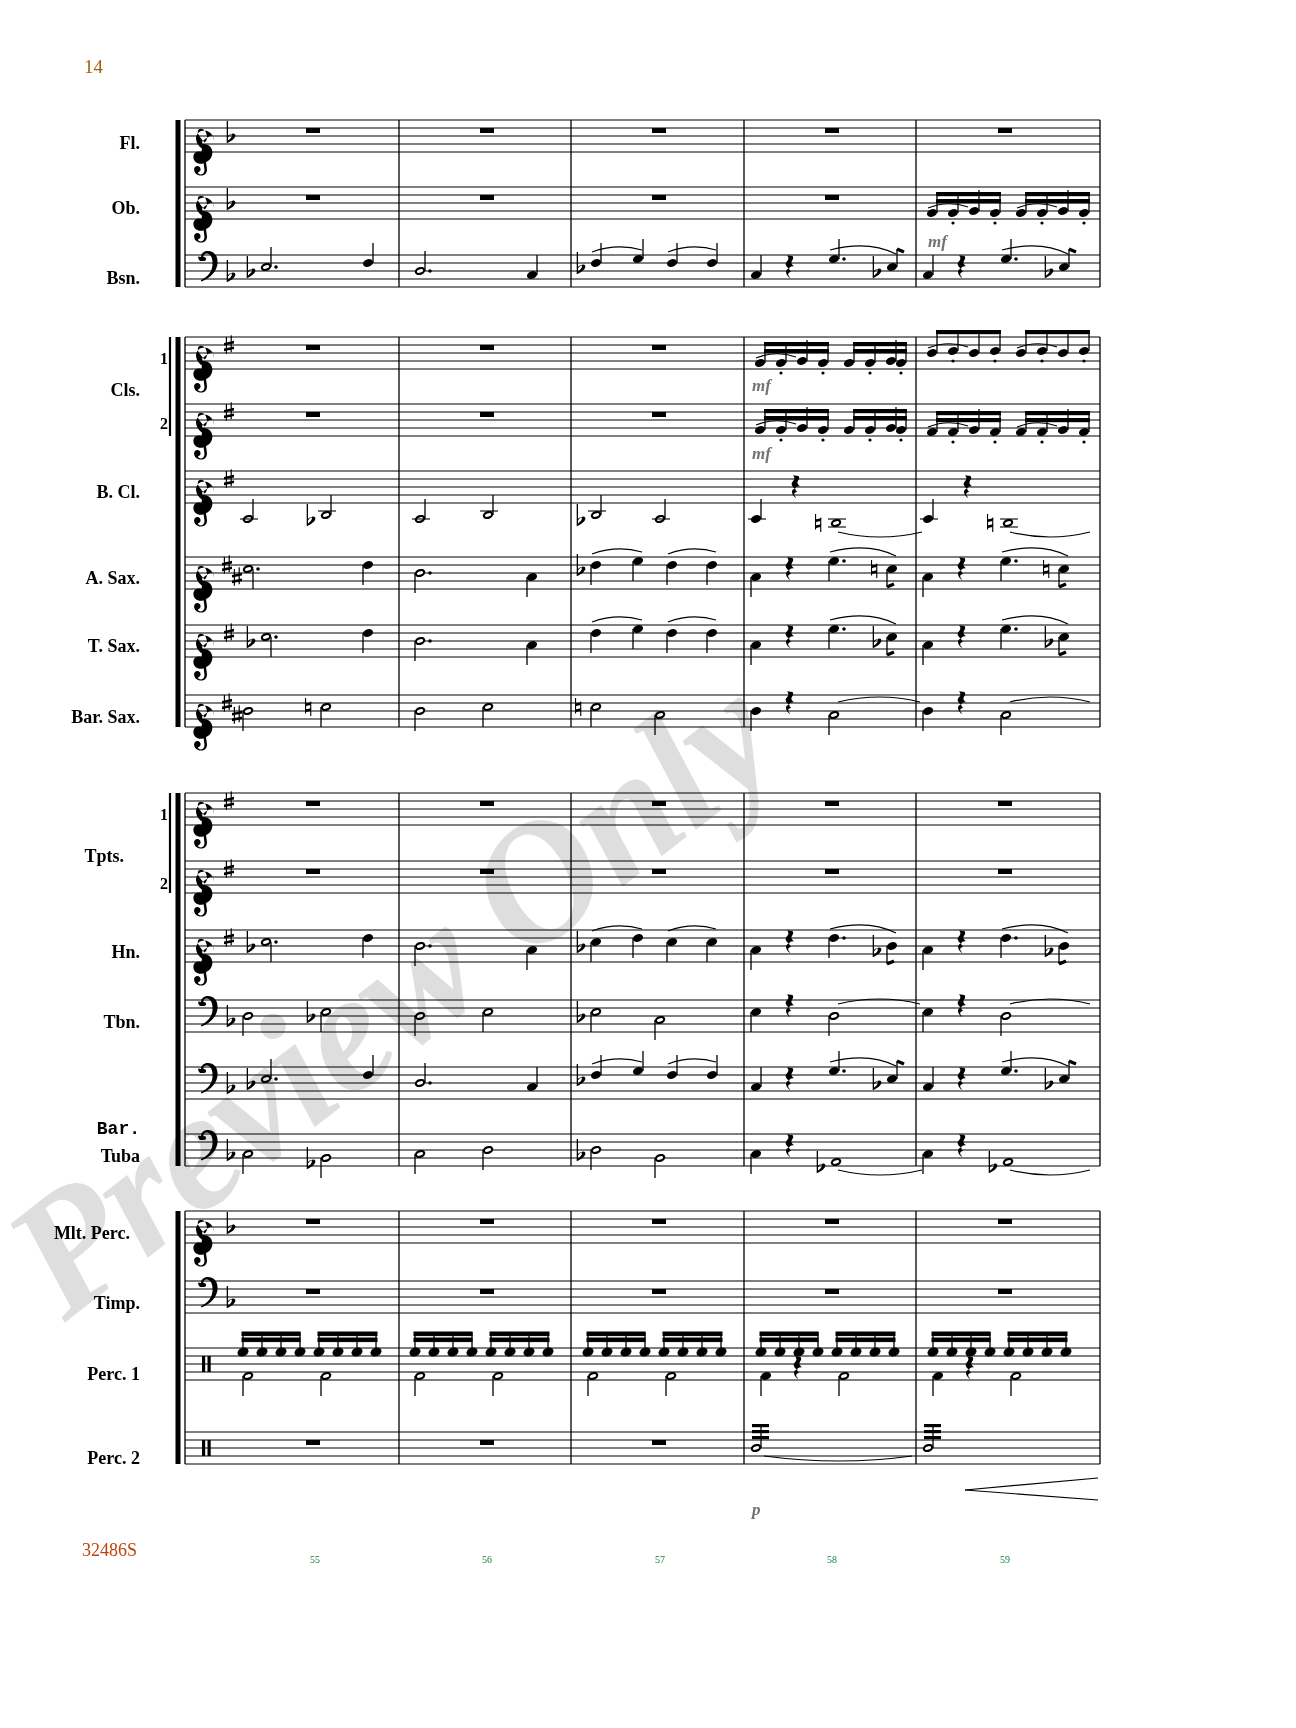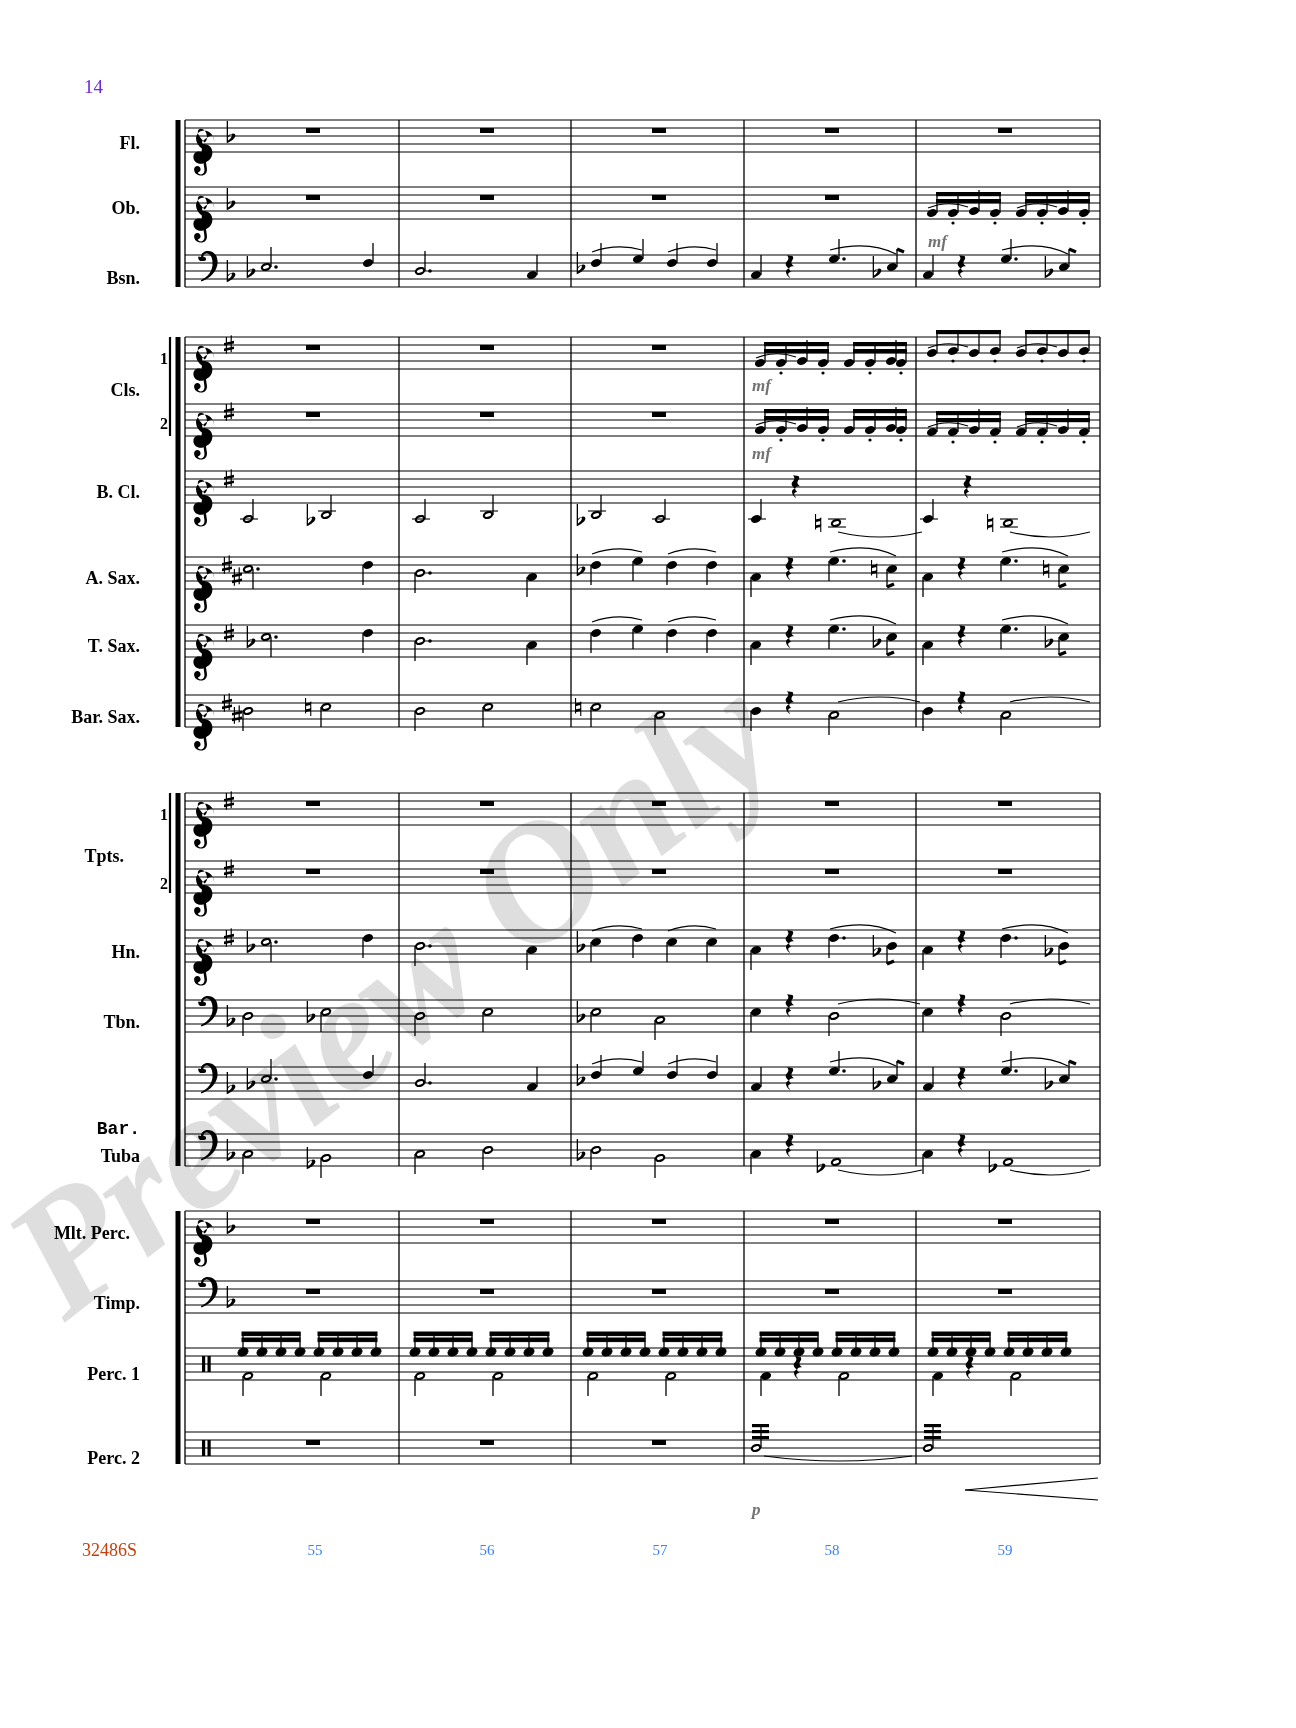--- a/index.html
+++ b/index.html
@@ -37,22 +37,21 @@
     transform-origin: left bottom;
     letter-spacing: -2px;
   }
 
   
   #page-number {
     position: absolute;
     left: 84px;
     top: 56px;
     font-size: 19px;
-    color: #6d28d9;
-    margin-top: 20px;
+    color: #a16207;
   }
   #plate-number {
     position: absolute;
     left: 82px;
     top: 1540px;
     font-size: 18px;
     color: #c2410c;
   }
 
   
@@ -77,24 +76,25 @@
     font-family: "Liberation Serif", serif;
     font-weight: bold;
     font-size: 16px;
     color: #000;
     text-align: right;
     width: 16px;
   }
   .measnum {
     position: absolute;
     font-family: "Liberation Serif", serif;
-    font-size: 15px;
-    color: #3b82f6;
+    font-size: 10px;
+    color: #15803d;
     text-align: center;
     width: 30px;
+    margin-top: 12px;
   }
   .dyn {
     position: absolute;
     font-family: "Liberation Serif", serif;
     font-style: italic;
     font-weight: bold;
     font-size: 17px;
     color: #737373;
   }
   svg { display: block; }

